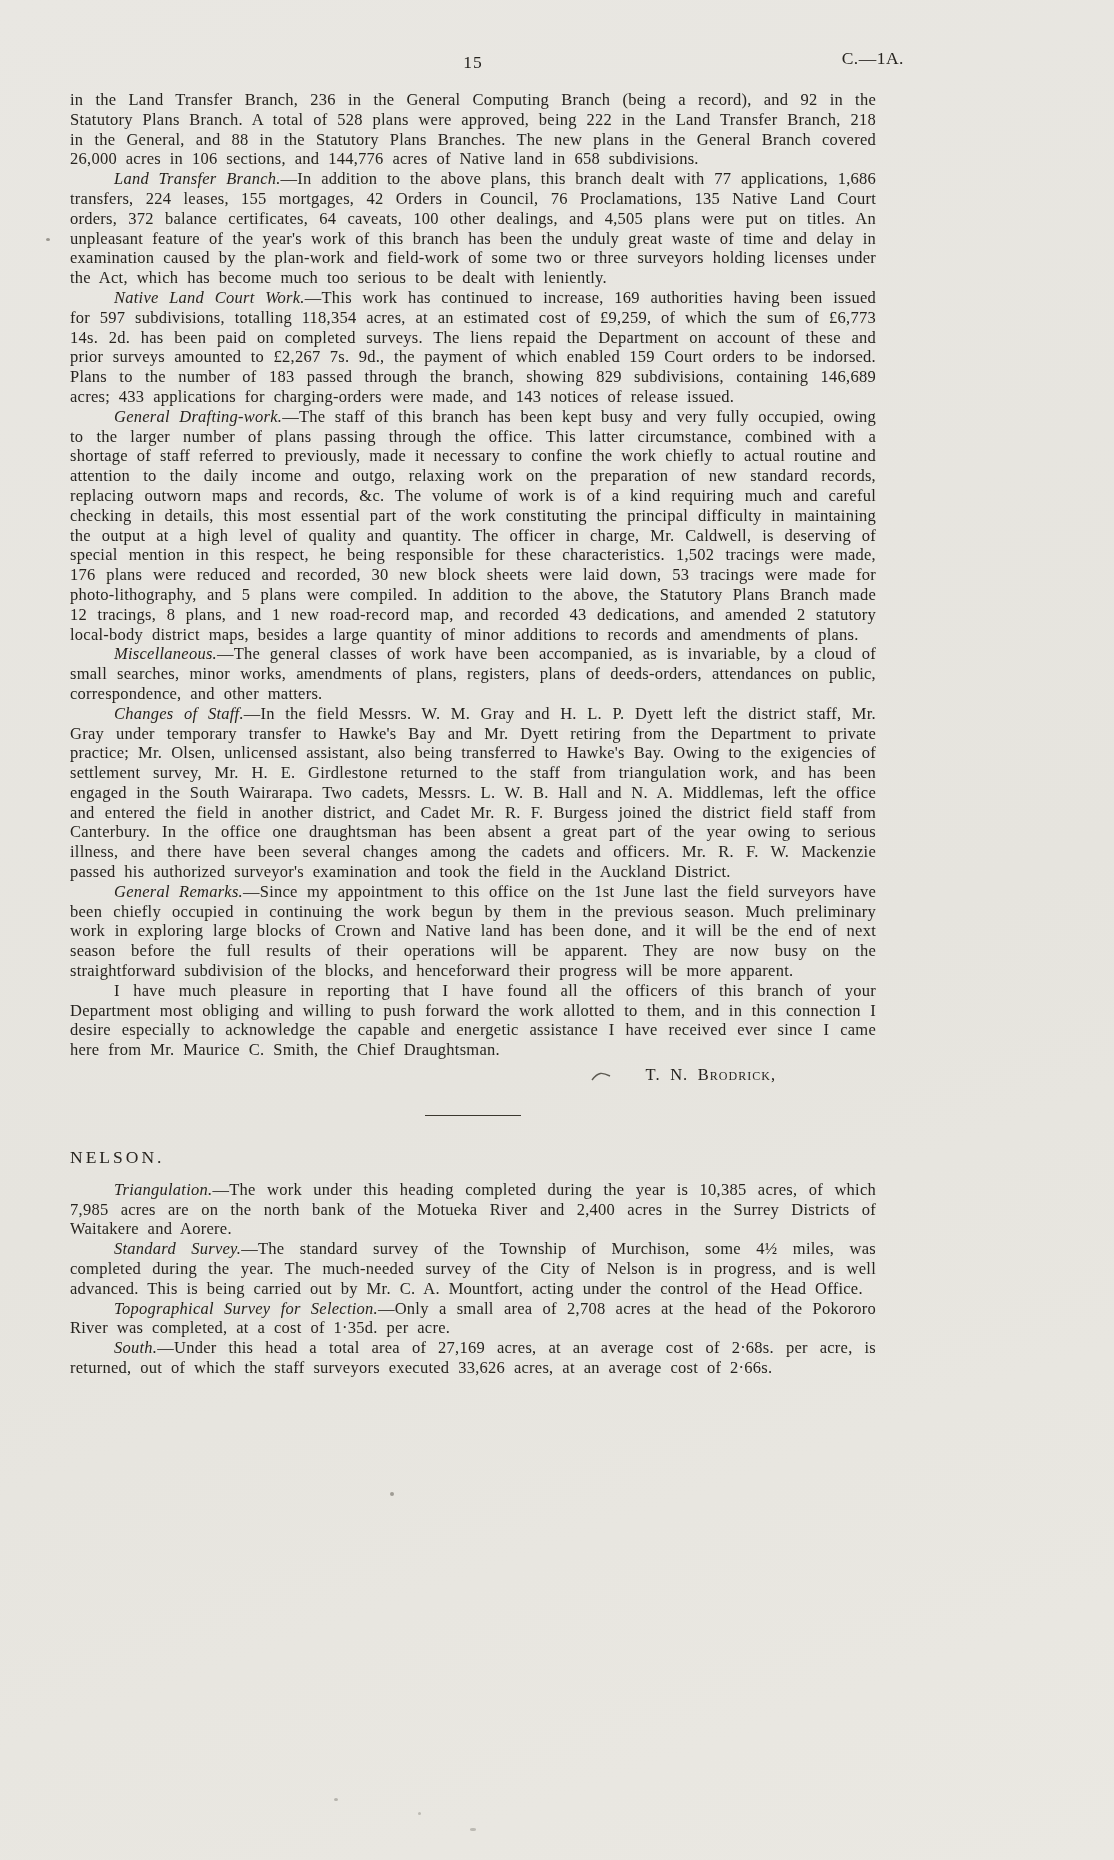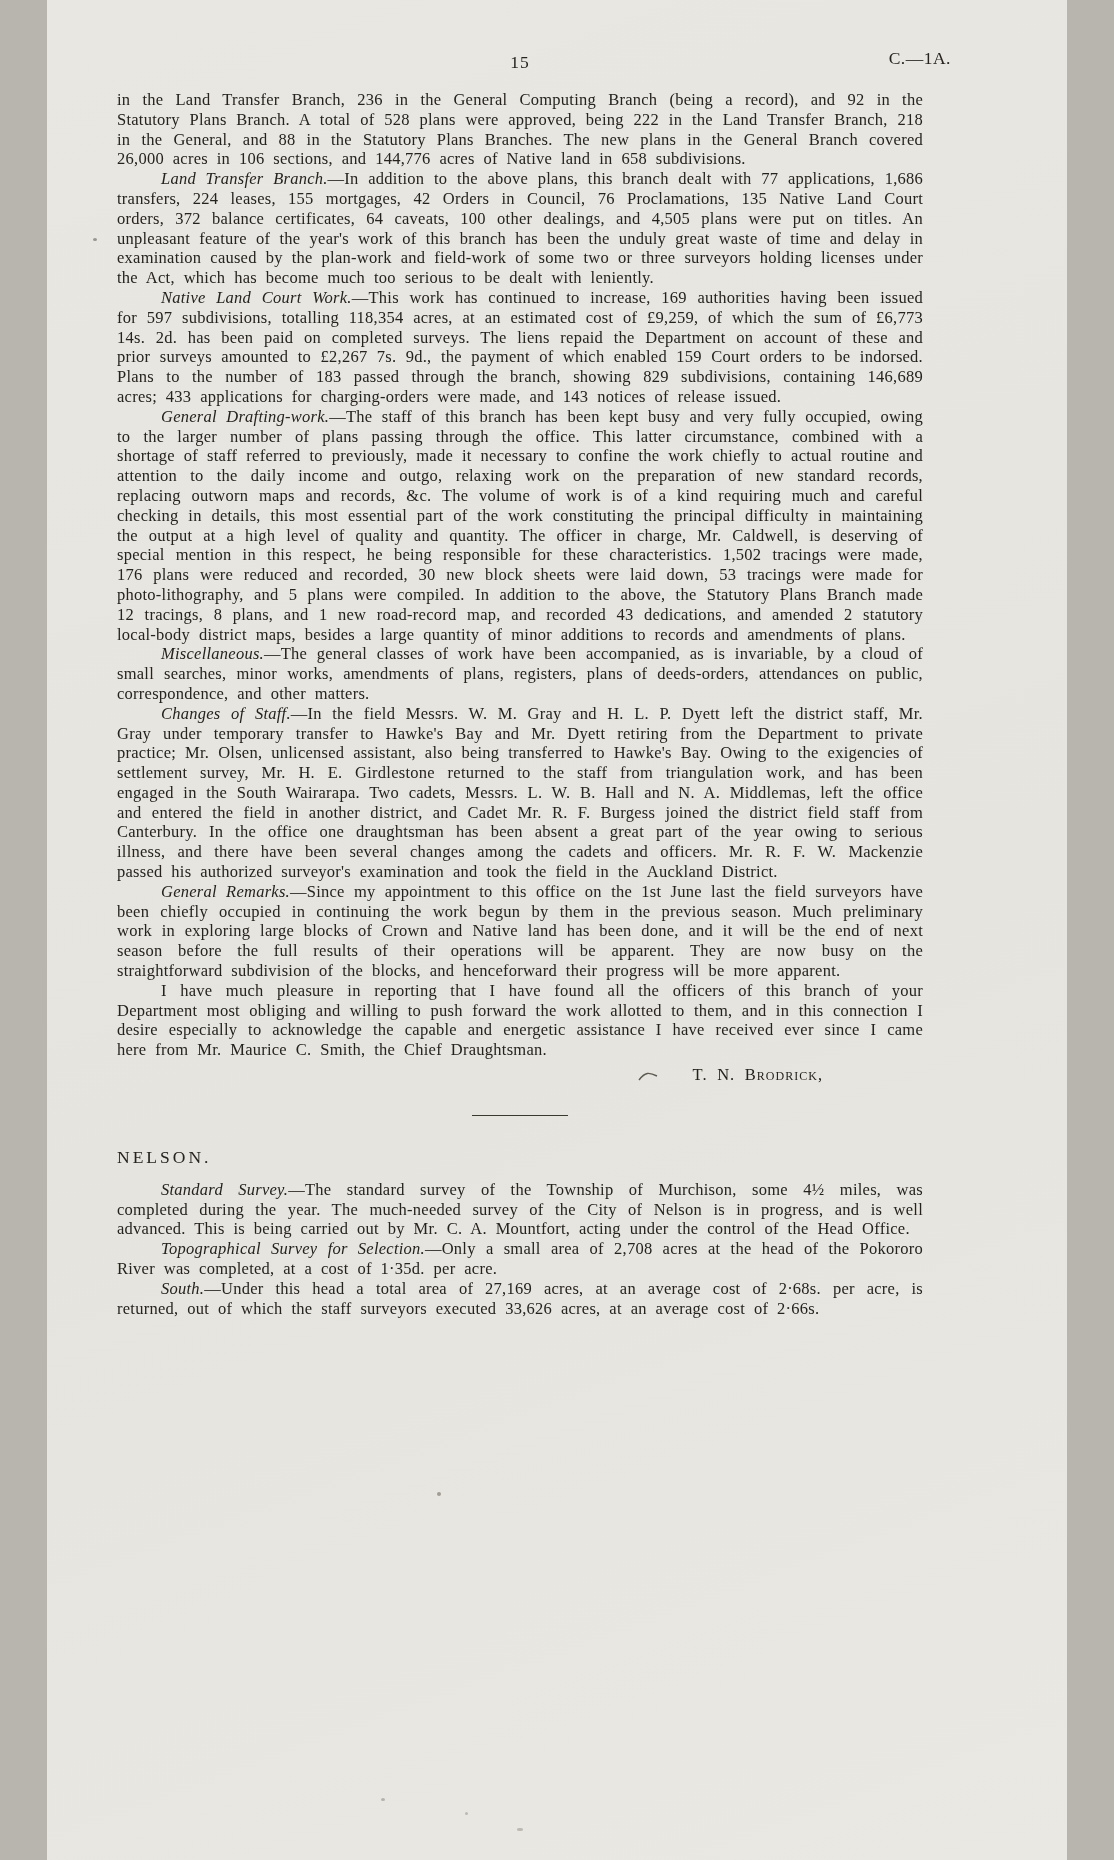--- a/index.html
+++ b/index.html
@@ -1,18 +1,18 @@
 <!DOCTYPE html>
 <html><head>
 <meta charset="utf-8">
 <style>
   html, body { margin: 0; padding: 0; background: #b8b5ae; }
   .page {
     position: relative;
-    width: 1020px;
+    width: 1114px;
     height: 1860px;
     margin: 0 auto;
     background: linear-gradient(160deg, #e9e7e2 0%, #e6e4de 55%, #eae8e2 100%);
     color: #26231e;
     font-family: "Liberation Serif", "DejaVu Serif", serif;
     overflow: hidden;
   }
   .content {
     position: absolute;
     left: 70px;
@@ -125,20 +125,21 @@
             </svg>
         </span>
         <div><span class="sig-name">T. N. Brodrick,</span></div>
       </div>
 
       <div class="divider"></div>
 
       <h2 class="section-heading">NELSON.</h2>
 
       <div>
+        <p class="para"><span class="lead">Triangulation.</span><span>—The work under this heading completed during the year is 10,385 acres, of which 7,985 acres are on the north bank of the Motueka River and 2,400 acres in the Surrey Districts of Waitakere and Aorere.</span></p>
 
         <p class="para"><span class="lead">Standard Survey.</span><span>—The standard survey of the Township of Murchison, some 4½ miles, was completed during the year.  The much-needed survey of the City of Nelson is in progress, and is well advanced.  This is being carried out by Mr. C. A. Mountfort, acting under the control of the Head Office.</span></p>
 
         <p class="para"><span class="lead">Topographical Survey for Selection.</span><span>—Only a small area of 2,708 acres at the head of the Pokororo River was completed, at a cost of 1·35d. per acre.</span></p>
 
         <p class="para"><span class="lead">South.</span><span>—Under this head a total area of 27,169 acres, at an average cost of 2·68s. per acre, is returned, out of which the staff surveyors executed 33,626 acres, at an average cost of 2·66s.</span></p>
       </div>
 
     </div>
   </div>

